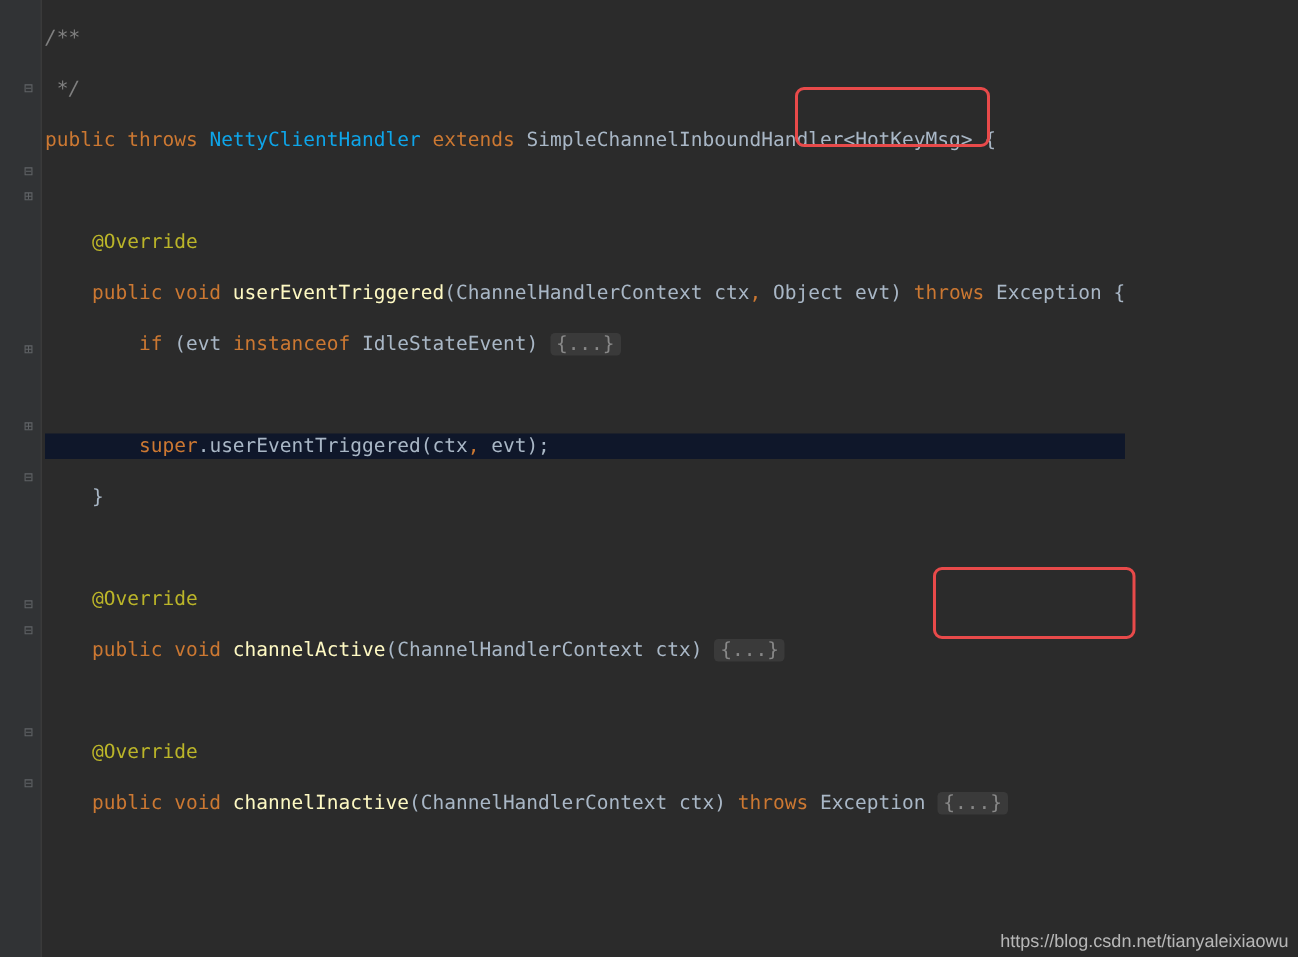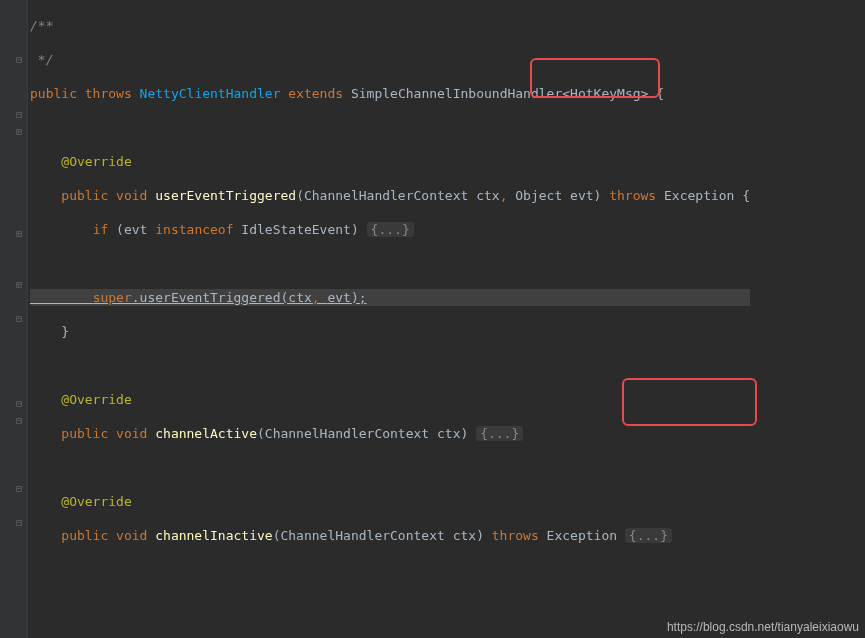--- a/index.html
+++ b/index.html
@@ -37,21 +37,21 @@
   }
   .line { height: 17px; }
   .c-comment { color: #808080; font-style: italic; }
   .c-doctag { color: #629755; font-style: italic; font-weight: bold; text-decoration: underline; }
   .c-anno { color: #bbb529; }
   .c-kw { color: #cc7832; }
   .c-class { color: #0ea5e9; }
   .c-method { color: #fef9c3; }
   .c-type { color: #a9b7c6; }
   .fold-block { background: #3a3a3a; color: #888; border-radius: 3px; padding: 0 4px; }
-  .hl-line { background: #404040; text-decoration: underline; }
+  .hl-line { background: #0f172a; }
   .redbox {
     position: absolute;
     border: 2px solid #e84a4a;
     border-radius: 6px;
     pointer-events: none;
   }
   .watermark {
     position: absolute;
     right: 6px;
     bottom: 4px;

